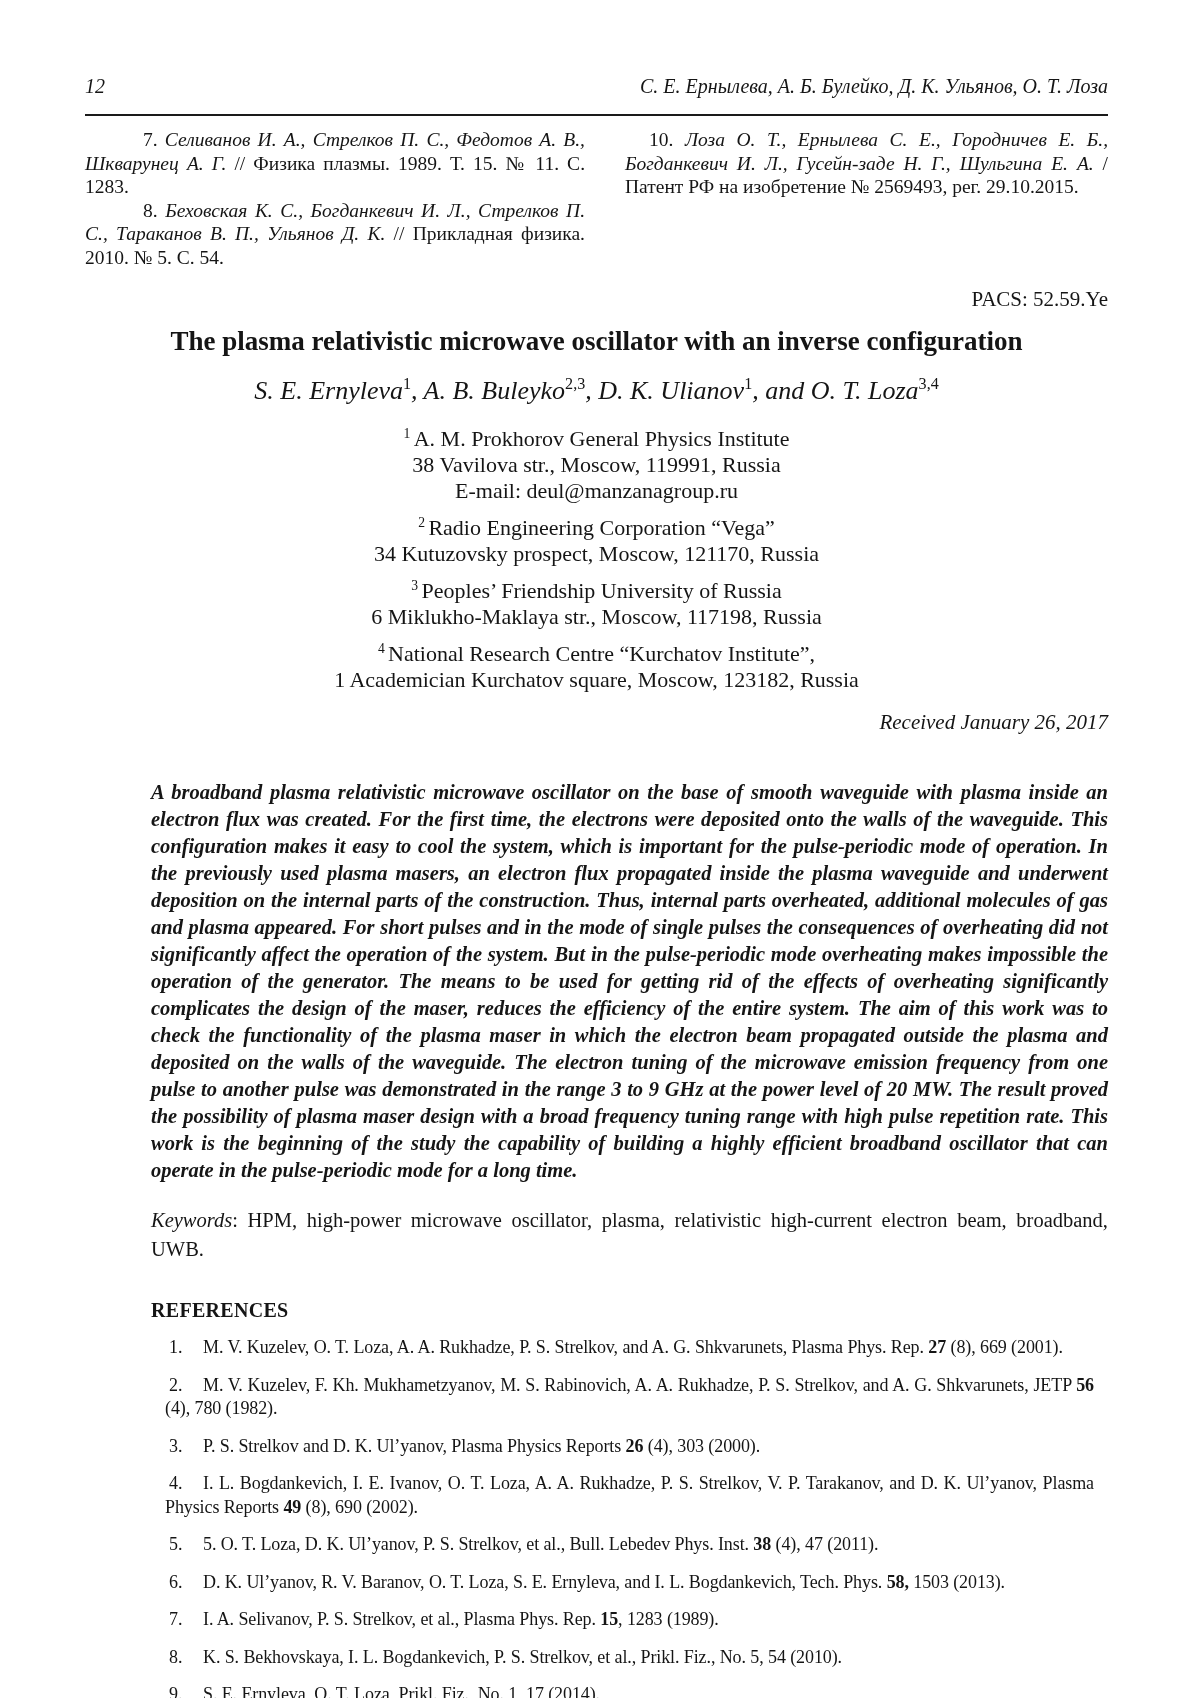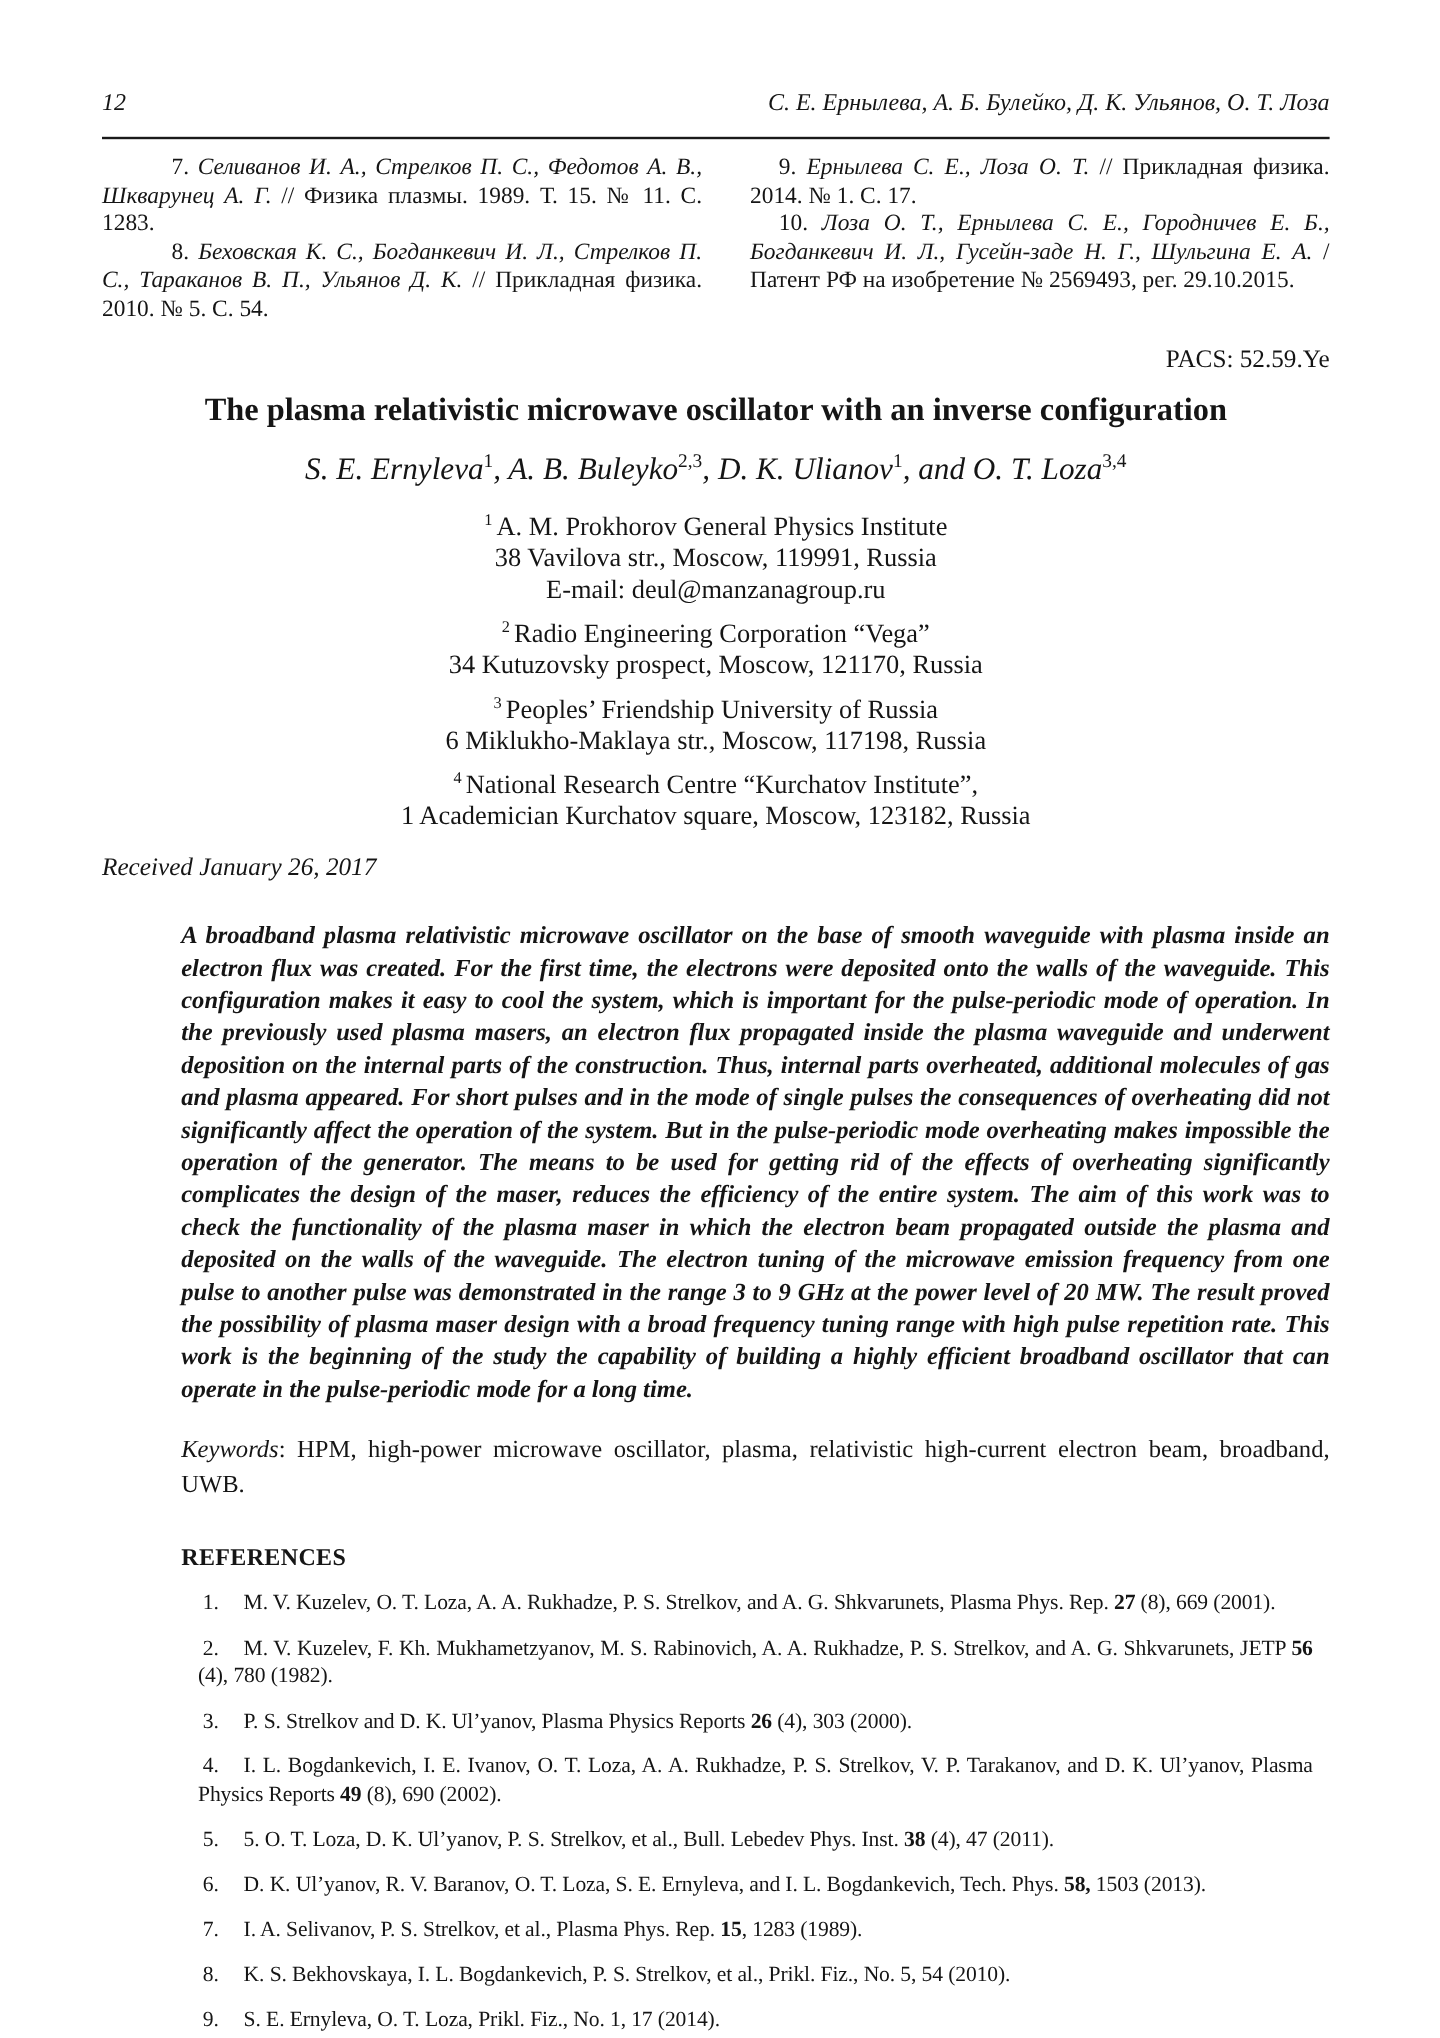--- a/index.html
+++ b/index.html
@@ -43,27 +43,27 @@
     margin-top:18px;text-align:center;
     font-style:italic;font-size:26px;line-height:30px;
   }
   .authors-line sup,.affil sup{
     font-style:normal;font-size:0.62em;line-height:0;
     vertical-align:super;
   }
   .affiliations{margin-top:20px;text-align:center;font-size:22px;line-height:26px;}
   .affil{margin-bottom:11px;}
   .received-line{
-    margin-top:16px;text-align:left;
+    margin-top:16px;text-align:right;
     font-style:italic;font-size:21px;line-height:26px;
   }
   
   .body-block{margin-left:66px;}
   .abstract{
-    margin-top:32px;
+    margin-top:44px;
     font-size:20.5px;line-height:27px;
     font-weight:bold;font-style:italic;
     text-align:justify;text-justify:inter-word;
     hyphens:auto;
   }
   .keywords-line{
     margin-top:22px;font-size:20.5px;line-height:29px;
     text-align:justify;text-justify:inter-word;
   }
   .keywords-label{font-style:italic;}
@@ -89,21 +89,20 @@
     <span>12</span>
     <span>С. Е. Ернылева, А. Б. Булейко, Д. К. Ульянов, О. Т. Лоза</span>
   </header>
 
   <section class="toprefs">
     <div class="toprefs-col left" id="toprefs-left">
         <p class="rref"><span class="rnum">7. </span><span class="rauth">Селиванов И. А., Стрелков П. С., Федотов А. В., Шкварунец А. Г.</span><span class="rsrc"> // Физика плазмы. 1989. Т. 15. № 11. С. 1283.</span></p>
         <p class="rref"><span class="rnum">8. </span><span class="rauth">Беховская К. С., Богданкевич И. Л., Стрелков П. С., Тараканов В. П., Ульянов Д. К.</span><span class="rsrc"> // Прикладная физика. 2010. № 5. С. 54.</span></p>
       </div>
     <div class="toprefs-col right" id="toprefs-right">
-        <p class="rref"><span class="rnum">9. </span><span class="rauth">Ернылева С. Е., Лоза О. Т.</span><span class="rsrc"> // Прикладная физика. 2014. № 1. С. 17.</span></p>
         <p class="rref"><span class="rnum">10. </span><span class="rauth">Лоза О. Т., Ернылева С. Е., Городничев Е. Б., Богданкевич И. Л., Гусейн-заде Н. Г., Шульгина Е. А.</span><span class="rsrc"> / Патент РФ на изобретение № 2569493, рег. 29.10.2015.</span></p>
       </div>
   </section>
 
   <div class="pacs-line">PACS: 52.59.Ye</div>
 
   <h1 class="article-title">The plasma relativistic microwave oscillator with an inverse configuration</h1>
 
   <div class="authors-line" id="authors-line"><span class="aname">S. E. Ernyleva</span><sup class="asup">1</sup><span>, </span><span class="aname">A. B. Buleyko</span><sup class="asup">2,3</sup><span>, </span><span class="aname">D. K. Ulianov</span><sup class="asup">1</sup><span>, and </span><span class="aname">O. T. Loza</span><sup class="asup">3,4</sup></div>
 

